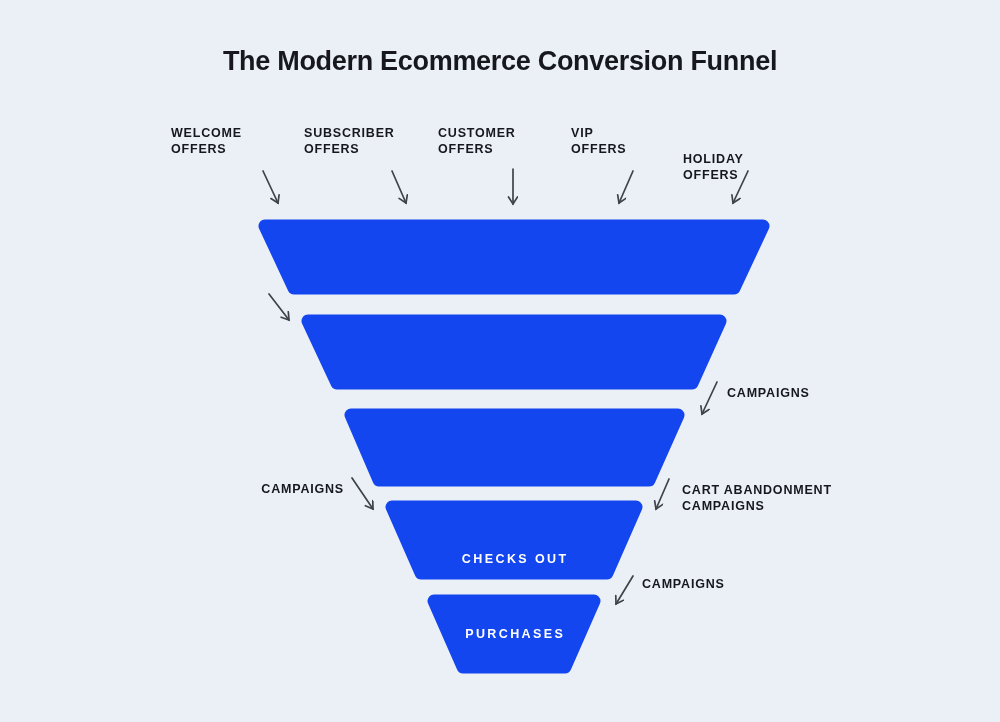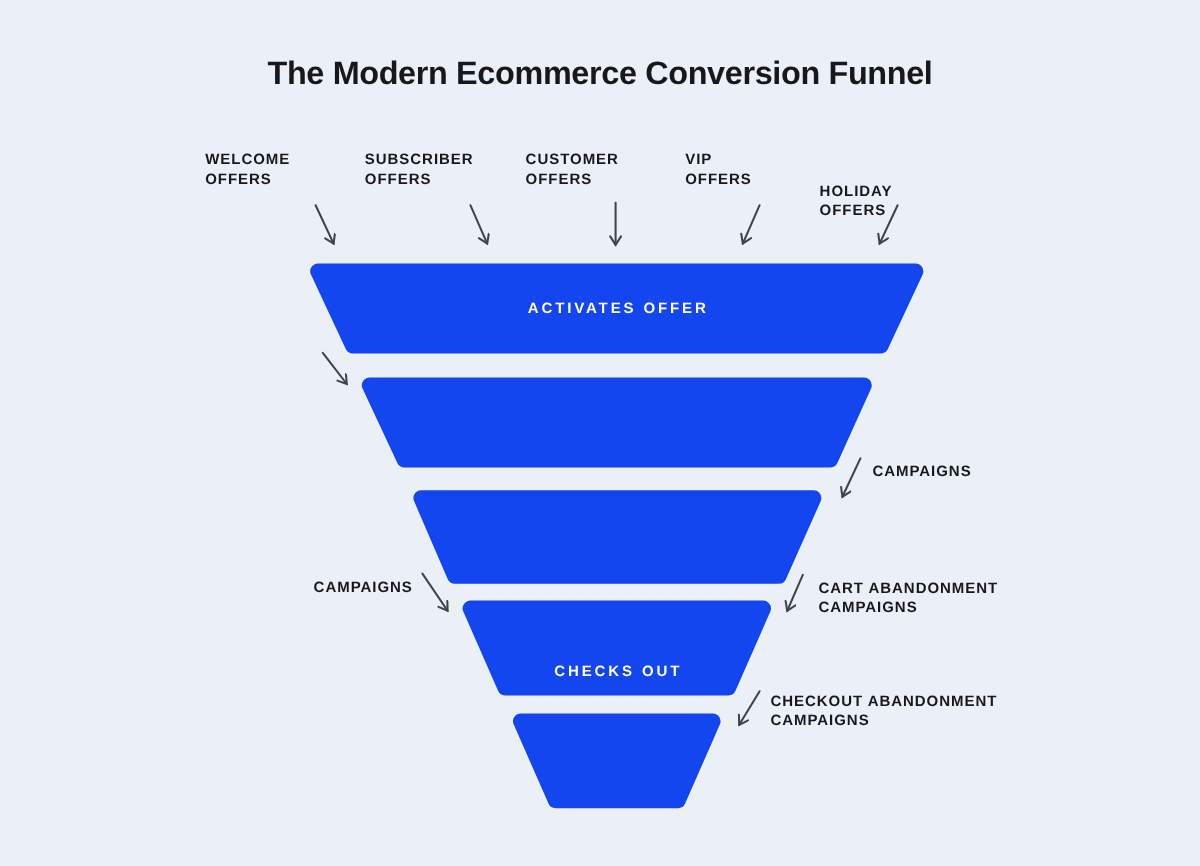--- a/index.html
+++ b/index.html
@@ -108,22 +108,22 @@
     <path class="arrow-line" marker-end="url(#arrowhead)" d="M 633,171 L 619,203"></path>
     <path class="arrow-line" marker-end="url(#arrowhead)" d="M 748,171 L 733,203"></path>
 
     <path class="arrow-line" marker-end="url(#arrowhead)" d="M 269,294 L 289,320"></path>
     <path class="arrow-line" marker-end="url(#arrowhead)" d="M 717,382 L 702,414"></path>
     <path class="arrow-line" marker-end="url(#arrowhead)" d="M 352,478 L 373,509"></path>
     <path class="arrow-line" marker-end="url(#arrowhead)" d="M 669,479 L 656,509"></path>
     <path class="arrow-line" marker-end="url(#arrowhead)" d="M 633,576 L 616,604"></path>
   </svg>
 
-  <div class="stage-label" style="top:248px;">ACTIVATES OFFER</div>
   <div class="stage-label" style="top:550px;">CHECKS OUT</div>
+  <div class="stage-label" style="top:625px;">PURCHASES</div>
 
   <div class="label top-label" style="left:171px; top:126px;">
     <span class="line">WELCOME</span>
     <span class="line">OFFERS</span>
   </div>
   <div class="label top-label" style="left:304px; top:126px;">
     <span class="line">SUBSCRIBER</span>
     <span class="line">OFFERS</span>
   </div>
   <div class="label top-label" style="left:438px; top:126px;">
@@ -147,17 +147,16 @@
   <div class="label side-label-left" style="left:144px; top:482px; width:200px;">
     <span class="line">CAMPAIGNS</span>
   </div>
 
   <div class="label side-label-right" style="left:682px; top:483px; width:230px;">
     <span class="line">CART ABANDONMENT</span>
     <span class="line">CAMPAIGNS</span>
   </div>
 
   <div class="label side-label-right" style="left:642px; top:577px; width:240px;">
-    <span class="line">CHECKOUT ABANDONMENT</span>
     <span class="line">CAMPAIGNS</span>
   </div>
 
 </div>
 
 </body></html>

